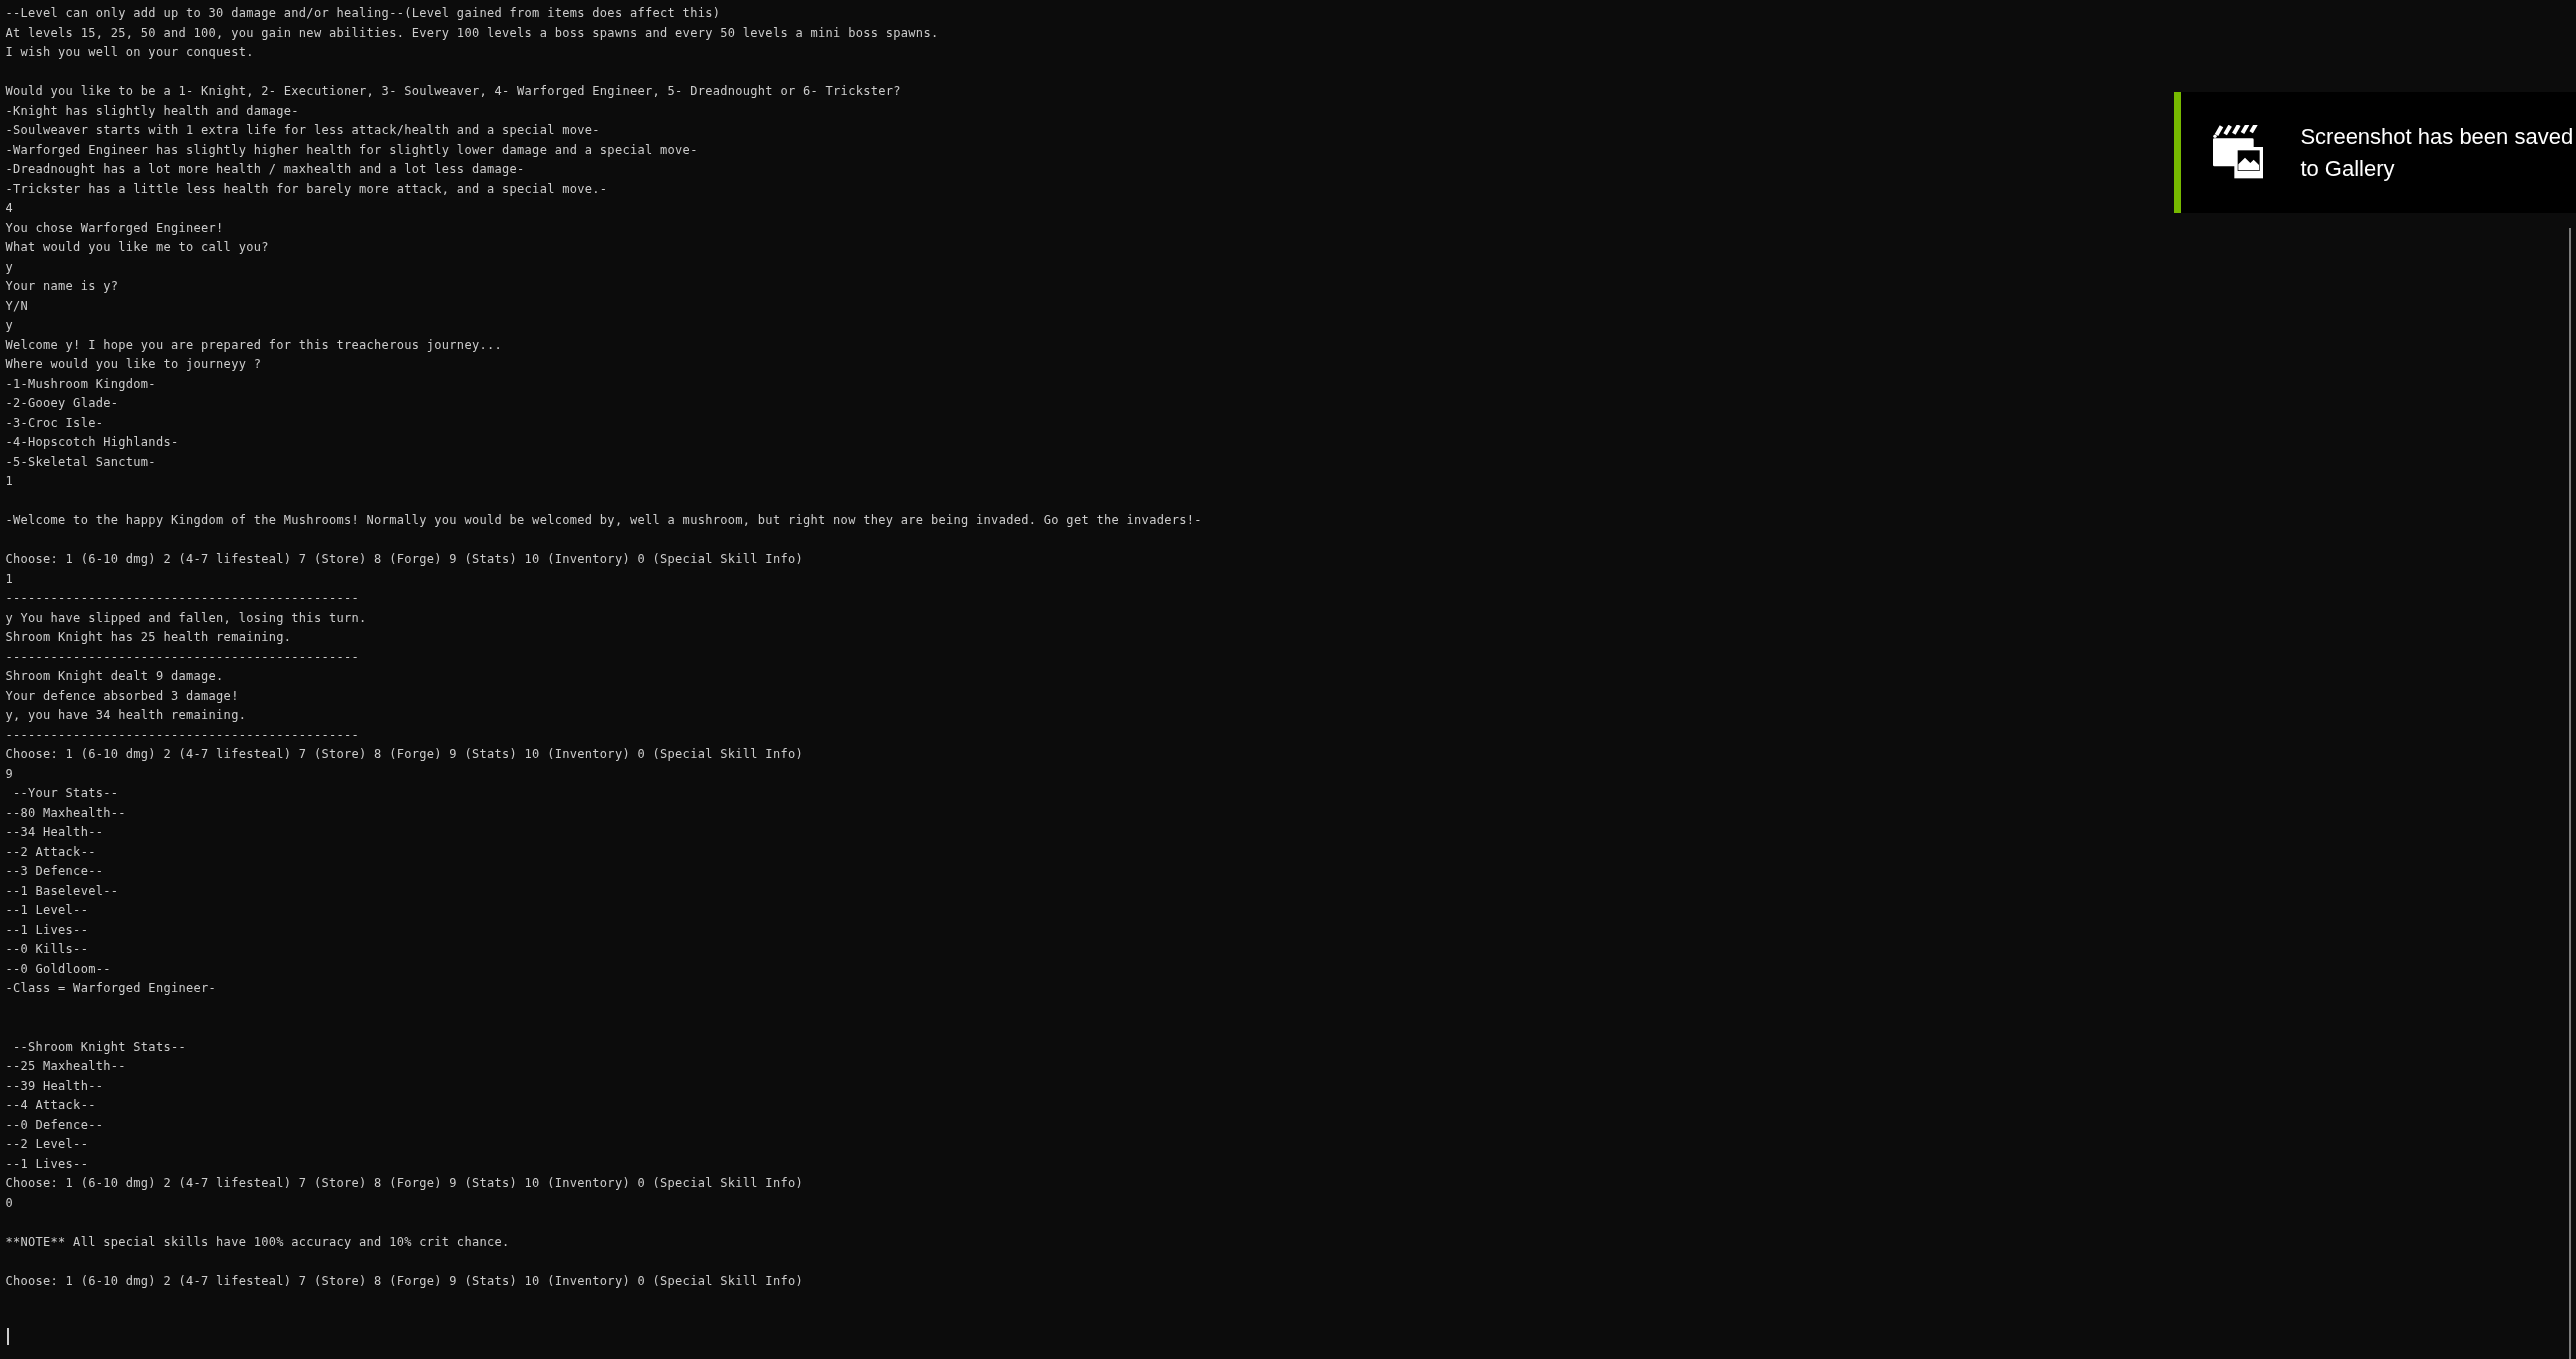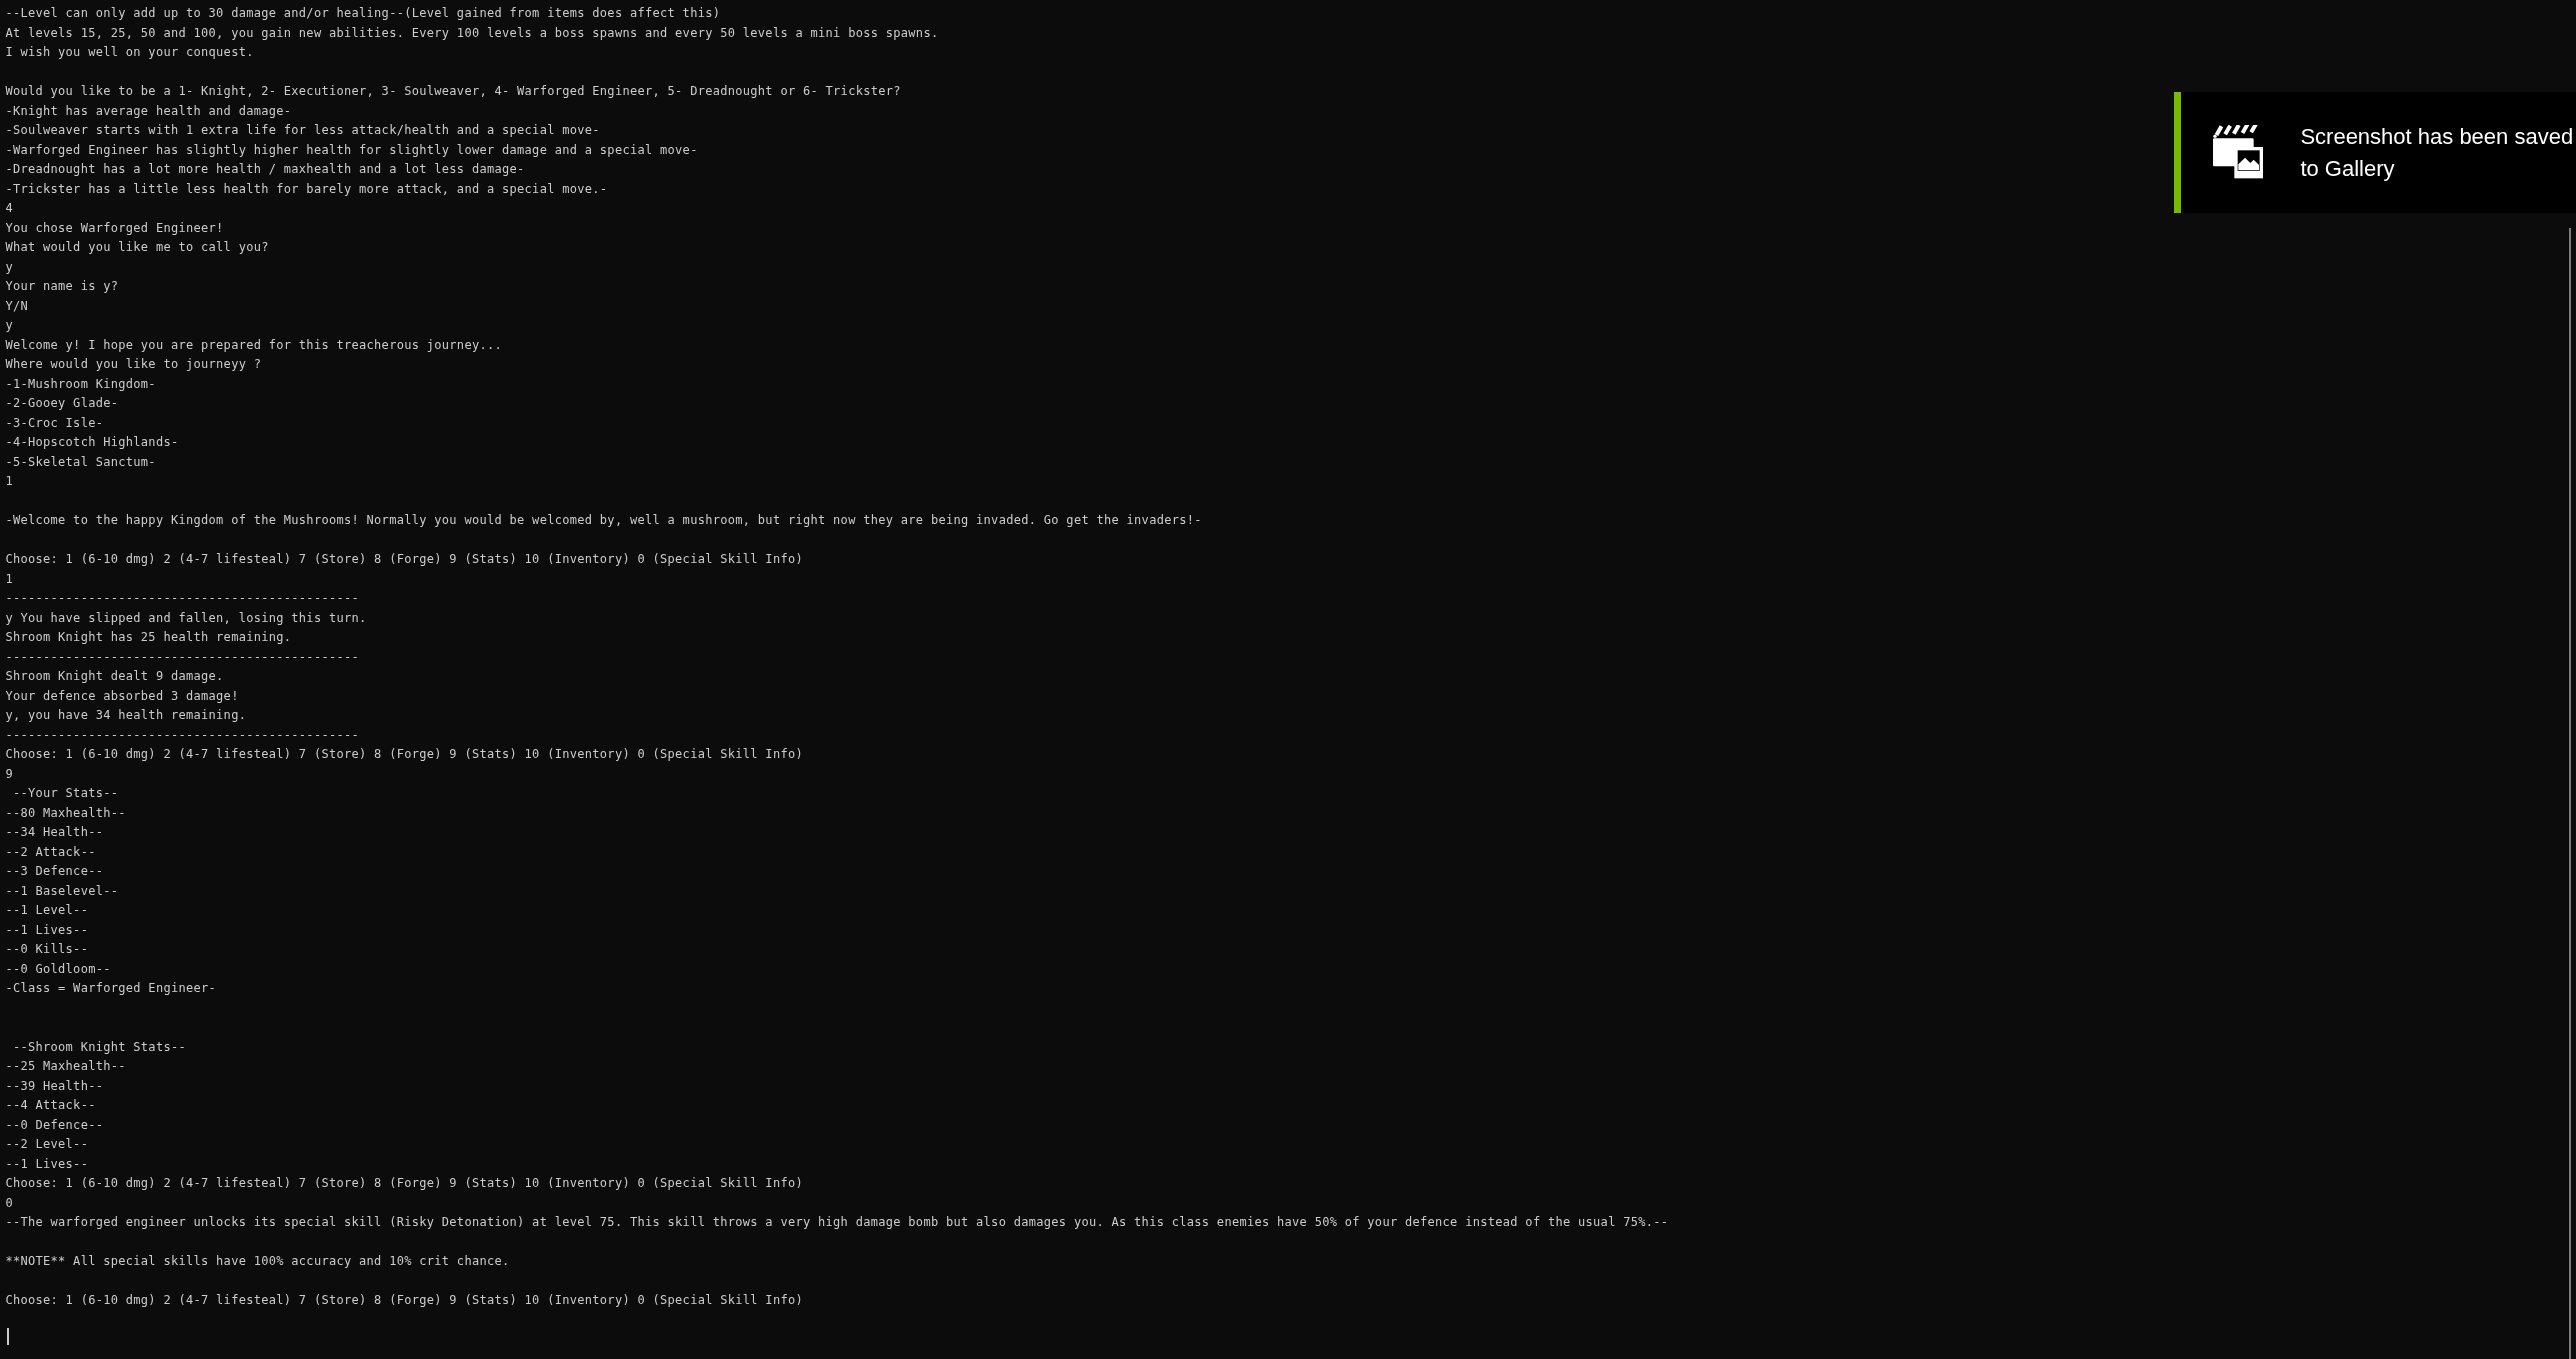--- a/index.html
+++ b/index.html
@@ -82,21 +82,21 @@
 <body>
 
 <div class="screen" style="background: rgb(12, 12, 12);">
 
   <div class="term" style="color: rgb(204, 204, 204);">
       <div class="term-line">--Level can only add up to 30 damage and/or healing--(Level gained from items does affect this)</div>
       <div class="term-line">At levels 15, 25, 50 and 100, you gain new abilities. Every 100 levels a boss spawns and every 50 levels a mini boss spawns.</div>
       <div class="term-line">I wish you well on your conquest.</div>
       <div class="term-line"></div>
       <div class="term-line">Would you like to be a 1- Knight, 2- Executioner, 3- Soulweaver, 4- Warforged Engineer, 5- Dreadnought or 6- Trickster?</div>
-      <div class="term-line">-Knight has average health and damage-</div>
+      <div class="term-line">-Knight has slightly health and damage-</div>
       <div class="term-line">-Soulweaver starts with 1 extra life for less attack/health and a special move-</div>
       <div class="term-line">-Warforged Engineer has slightly higher health for slightly lower damage and a special move-</div>
       <div class="term-line">-Dreadnought has a lot more health / maxhealth and a lot less damage-</div>
       <div class="term-line">-Trickster has a little less health for barely more attack, and a special move.-</div>
       <div class="term-line">4</div>
       <div class="term-line">You chose Warforged Engineer!</div>
       <div class="term-line">What would you like me to call you?</div>
       <div class="term-line">y</div>
       <div class="term-line">Your name is y?</div>
       <div class="term-line">Y/N</div>
@@ -139,21 +139,20 @@
       <div class="term-line"></div>
       <div class="term-line"> --Shroom Knight Stats--</div>
       <div class="term-line">--25 Maxhealth--</div>
       <div class="term-line">--39 Health--</div>
       <div class="term-line">--4 Attack--</div>
       <div class="term-line">--0 Defence--</div>
       <div class="term-line">--2 Level--</div>
       <div class="term-line">--1 Lives--</div>
       <div class="term-line">Choose: 1 (6-10 dmg) 2 (4-7 lifesteal) 7 (Store) 8 (Forge) 9 (Stats) 10 (Inventory) 0 (Special Skill Info)</div>
       <div class="term-line">0</div>
-      <div class="term-line">--The warforged engineer unlocks its special skill (Risky Detonation) at level 75. This skill throws a very high damage bomb but also damages you. As this class enemies have 50% of your defence instead of the usual 75%.--</div>
       <div class="term-line"></div>
       <div class="term-line">**NOTE** All special skills have 100% accuracy and 10% crit chance.</div>
       <div class="term-line"></div>
       <div class="term-line">Choose: 1 (6-10 dmg) 2 (4-7 lifesteal) 7 (Store) 8 (Forge) 9 (Stats) 10 (Inventory) 0 (Special Skill Info)</div>
     </div>
 
   <div class="caret"></div>
 
   <div class="scrollbar-thumb" style="background: rgb(125, 125, 125);"></div>
 

